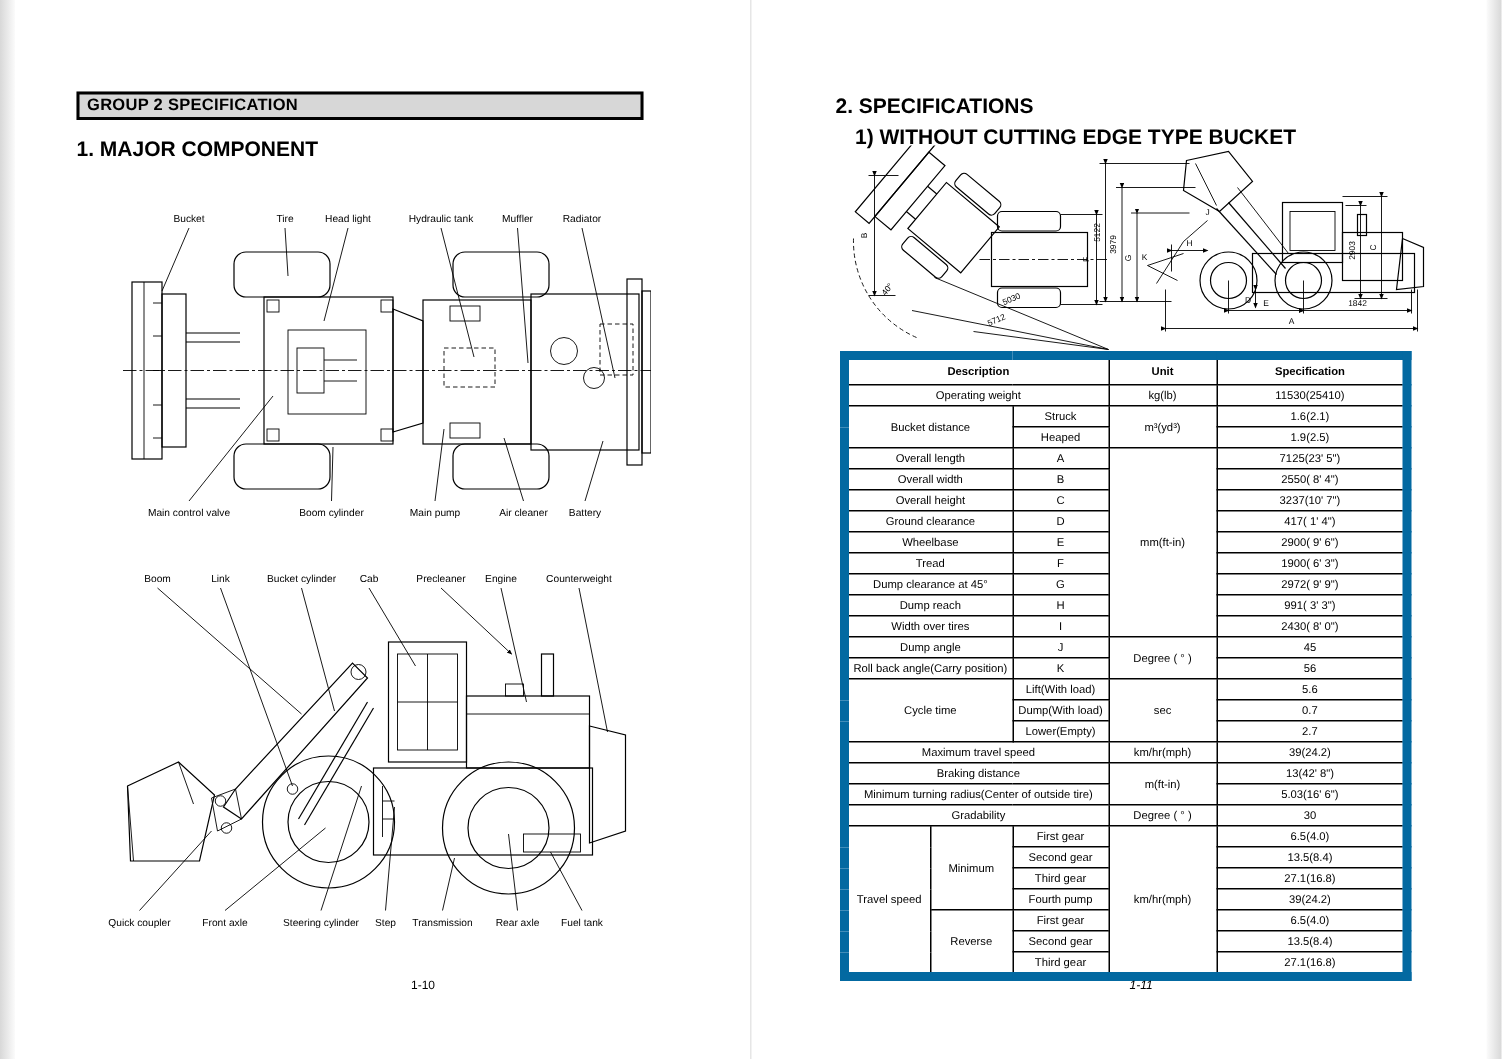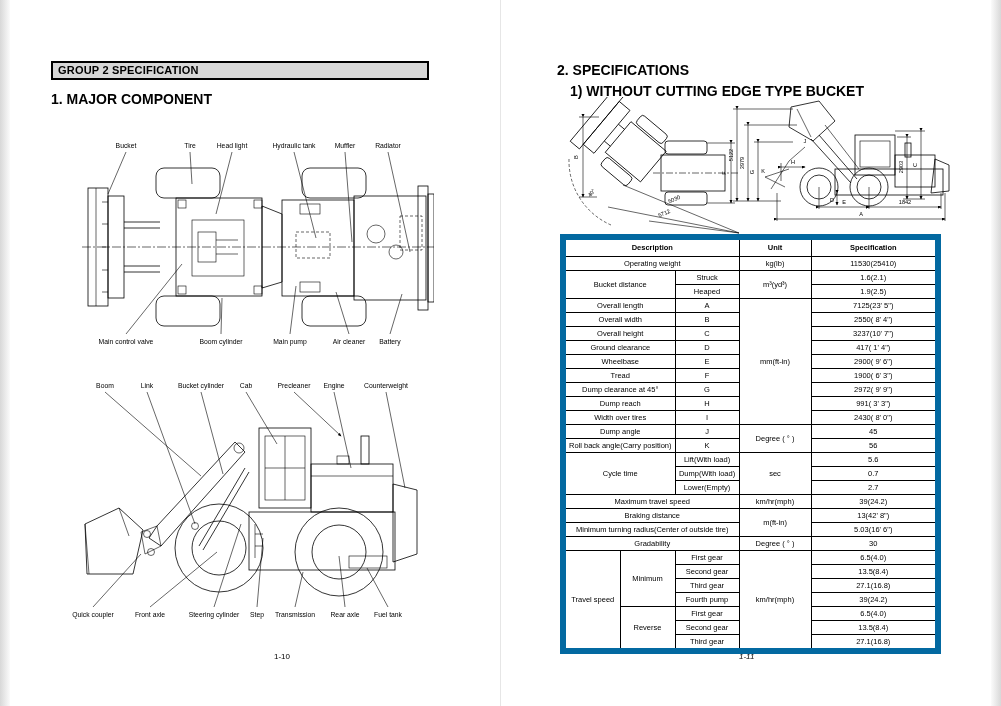--- a/index.html
+++ b/index.html
@@ -453,14 +453,14 @@
           <td>Second gear</td>
           <td>13.5(8.4)</td>
         </tr>
         <tr>
           <td>Third gear</td>
           <td>27.1(16.8)</td>
         </tr>
       </tbody>
   </table>
 
-  <div class="page-num" style="left:238px;top:652px;font-style:italic;">1-11</div>
+  <div class="page-num" style="left:252px;top:652px;font-style:italic;">1-11</div>
 </div>
 
 </body></html>

